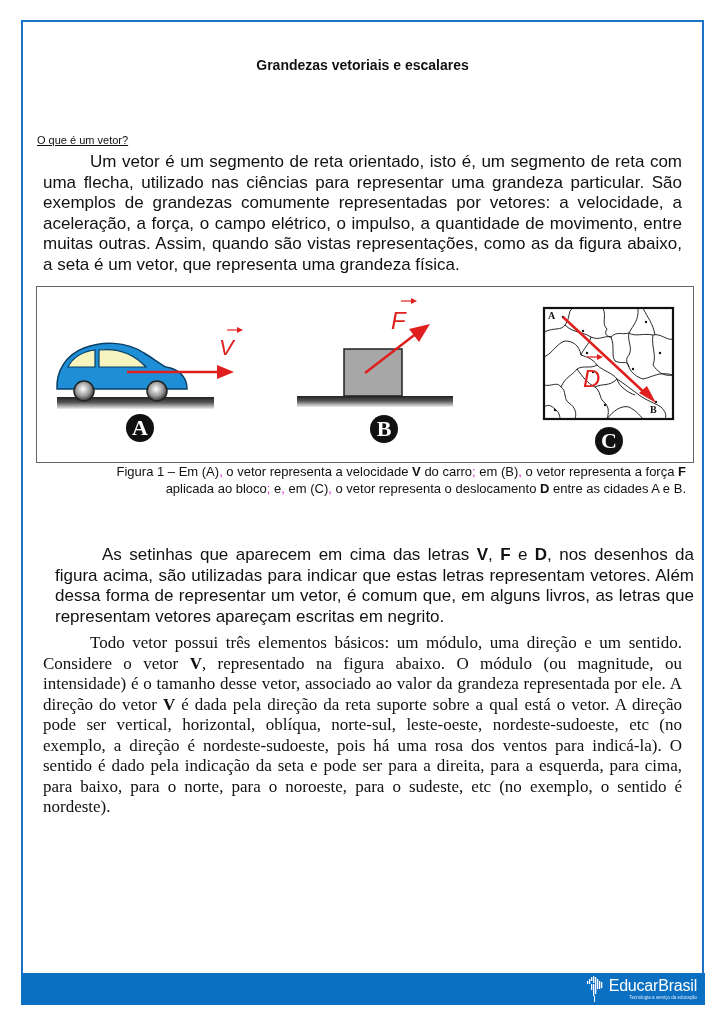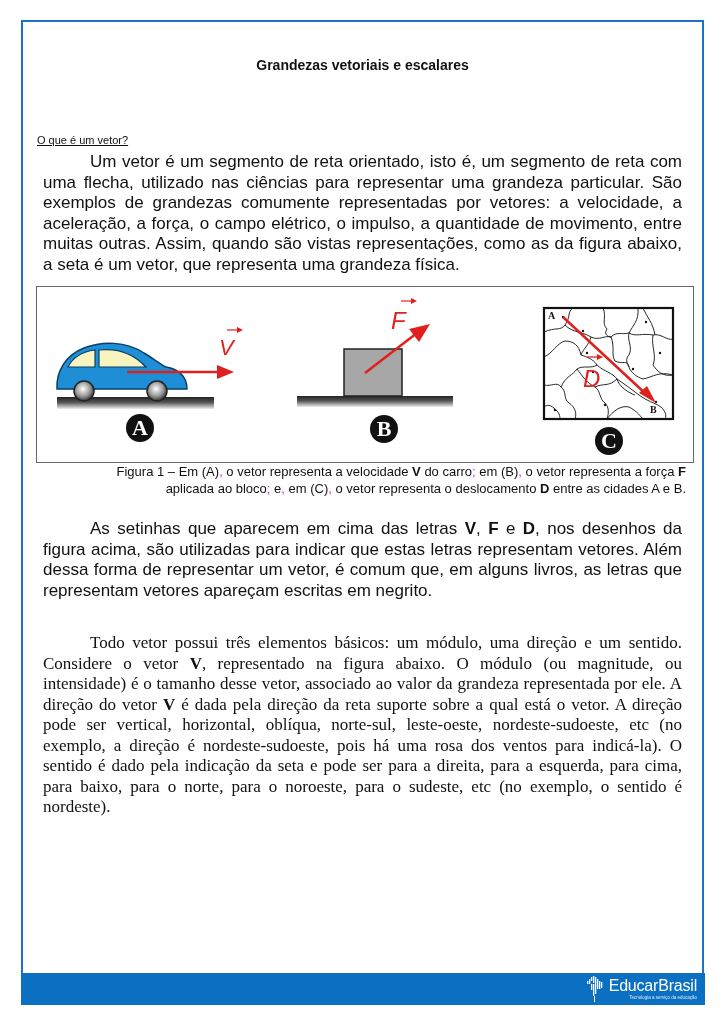--- a/index.html
+++ b/index.html
@@ -12,21 +12,21 @@
   .footer-logo { position: absolute; right: 8px; top: 2px; height: 28px; display: flex; align-items: center; gap: 4px; color: #fff; }
   .footer-logo .logo-text { display: flex; flex-direction: column; align-items: flex-end; line-height: 1; }
   .footer-logo .brand { font-size: 16px; letter-spacing: -0.2px; }
   .footer-logo .tagline { font-size: 4.5px; opacity: 0.85; margin-top: 2px; }
   .title { position: absolute; left: 0; width: 725px; top: 57px; text-align: center; font-weight: bold; font-size: 14px; }
   .subtitle { position: absolute; left: 37px; top: 118px; font-size: 11px; text-decoration: underline; margin-top: 16px; }
   .para { position: absolute; left: 43px; width: 639px; font-size: 17px; line-height: 20.5px;
           text-align: justify; margin: 0; }
   .para .indent { display: inline-block; width: 47px; }
   .p1 { top: 152px; }
-  .p2 { top: 519px; }
+  .p2 { top: 545px; margin-left: 12px; }
   .p3 { top: 633px; font-family: Liberation Serif, serif; }
   .figure-box { position: absolute; left: 36px; top: 286px; width: 658px; height: 177px;
                 border: 1.5px solid #666; border-bottom-width: 1.5px; box-sizing: border-box; background: #fff; }
   .caption { position: absolute; left: 41px; top: 463px; width: 645px; font-size: 13px; line-height: 17px; margin: 0; text-align: right; }
   .mag { color: #e020d0; }
   .badge { position: absolute; width: 28px; height: 28px; border-radius: 50%; background: #111;
            color: #fff; font-family: "Liberation Serif", serif; font-weight: bold; font-size: 22px;
            display: flex; align-items: center; justify-content: center; line-height: 1; }
   svg { position: absolute; overflow: visible; }
 </style>

